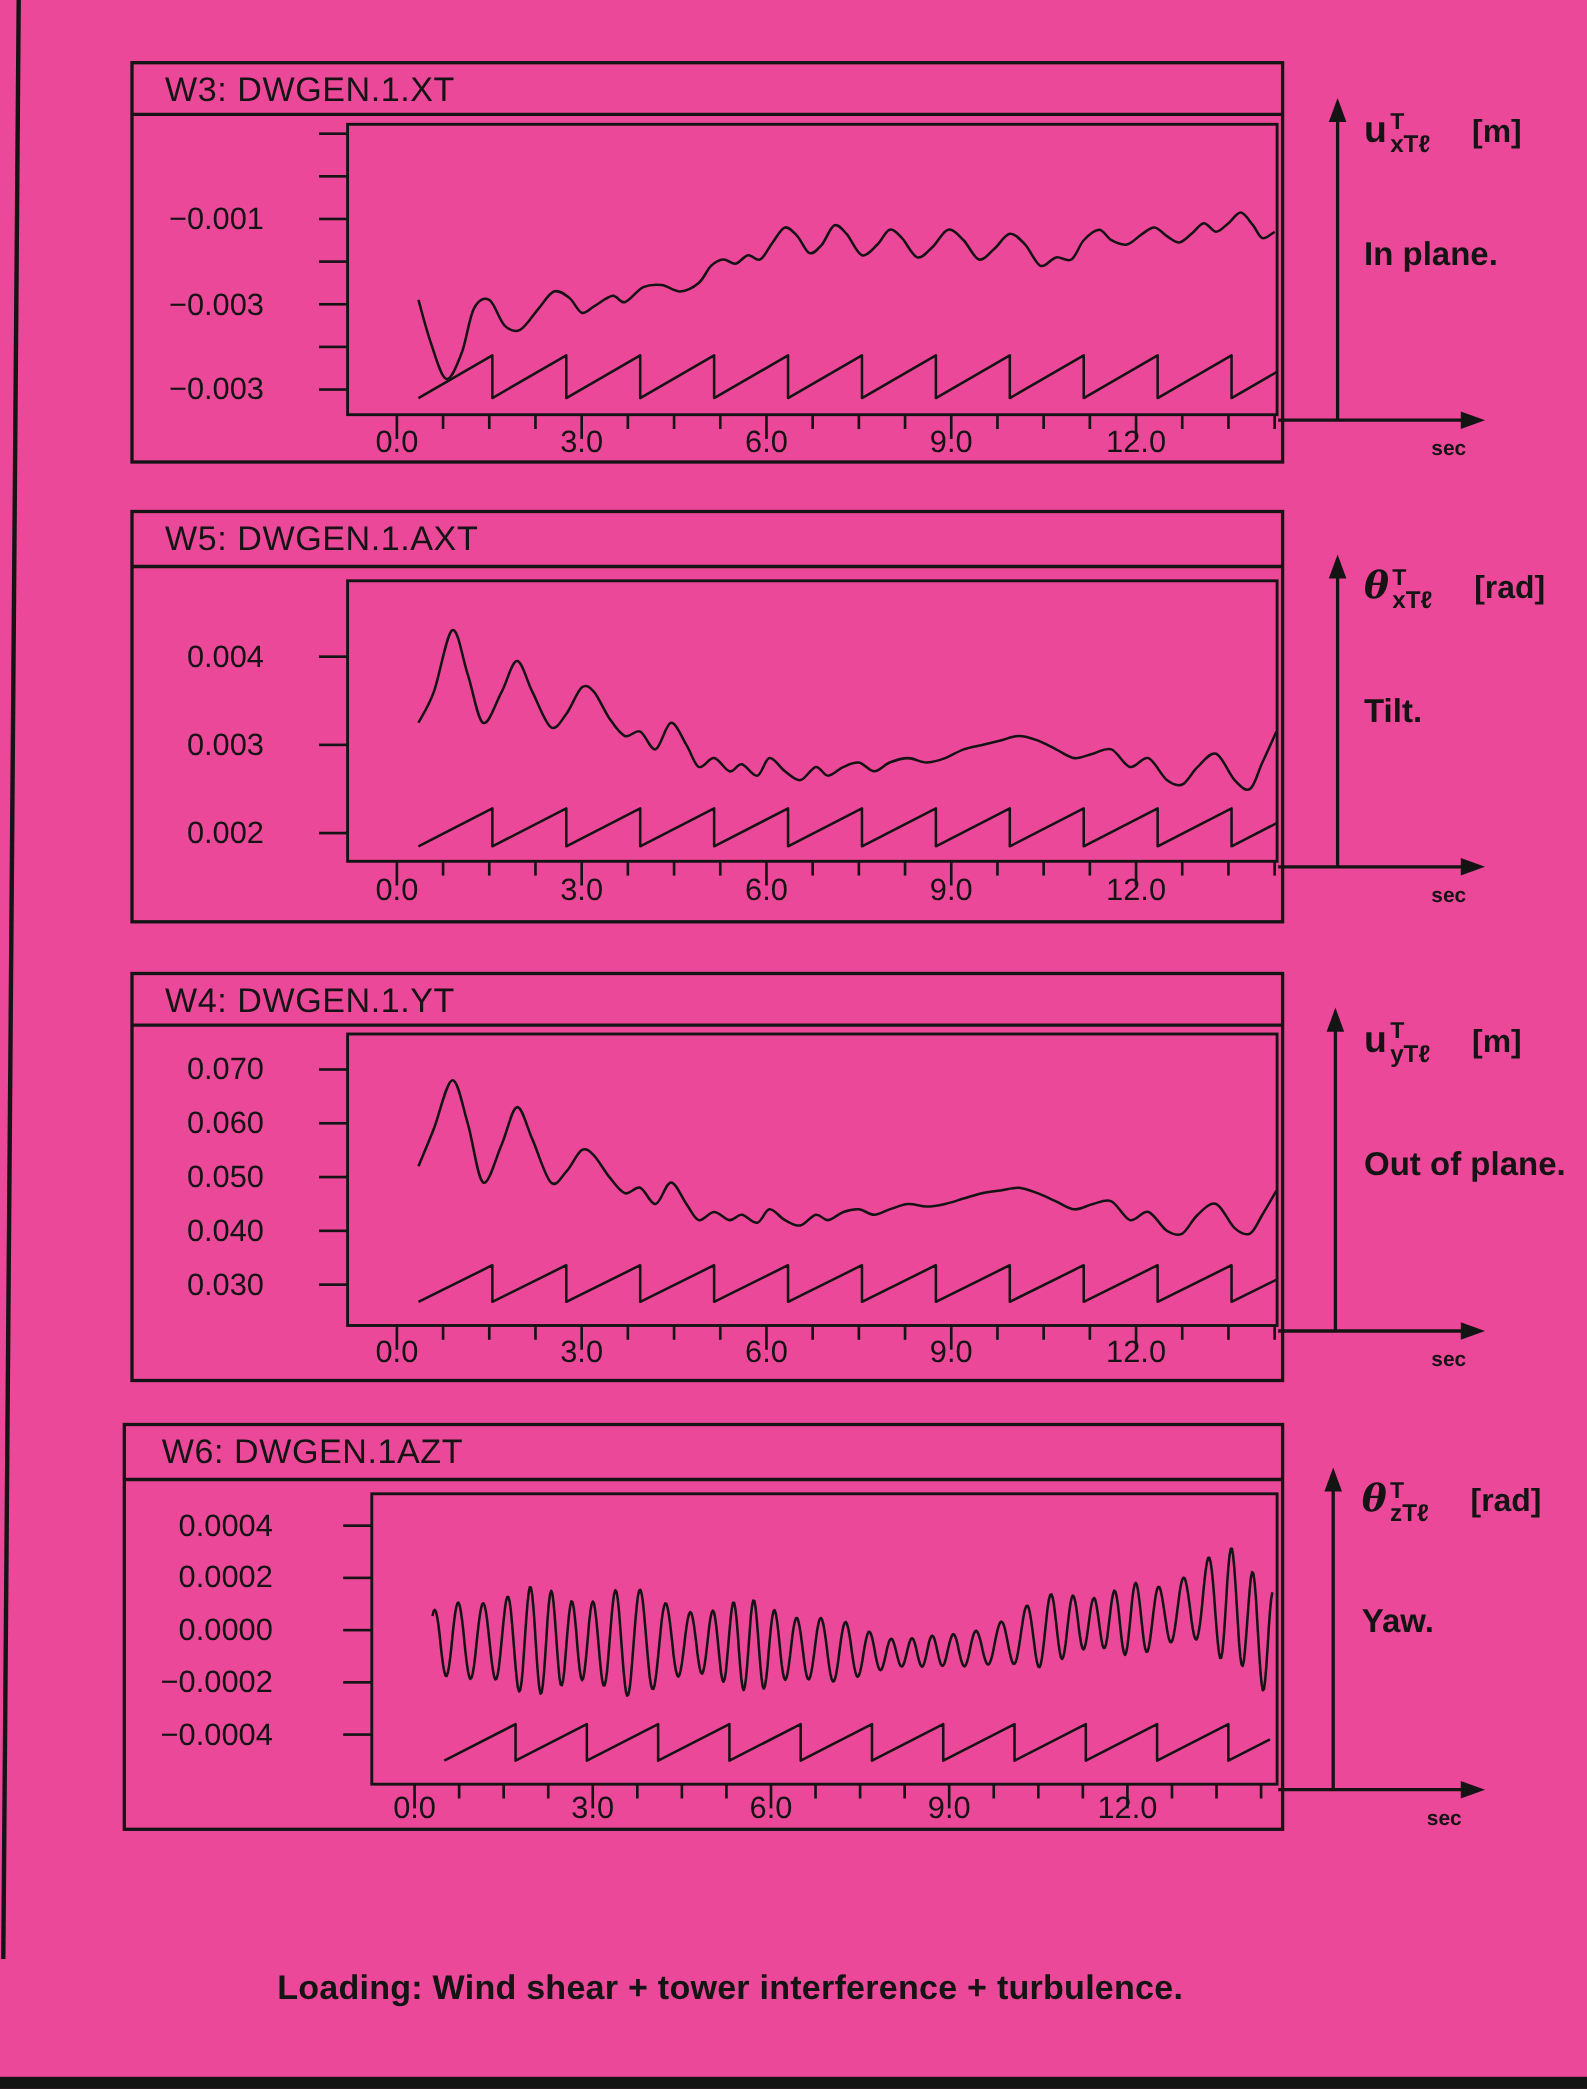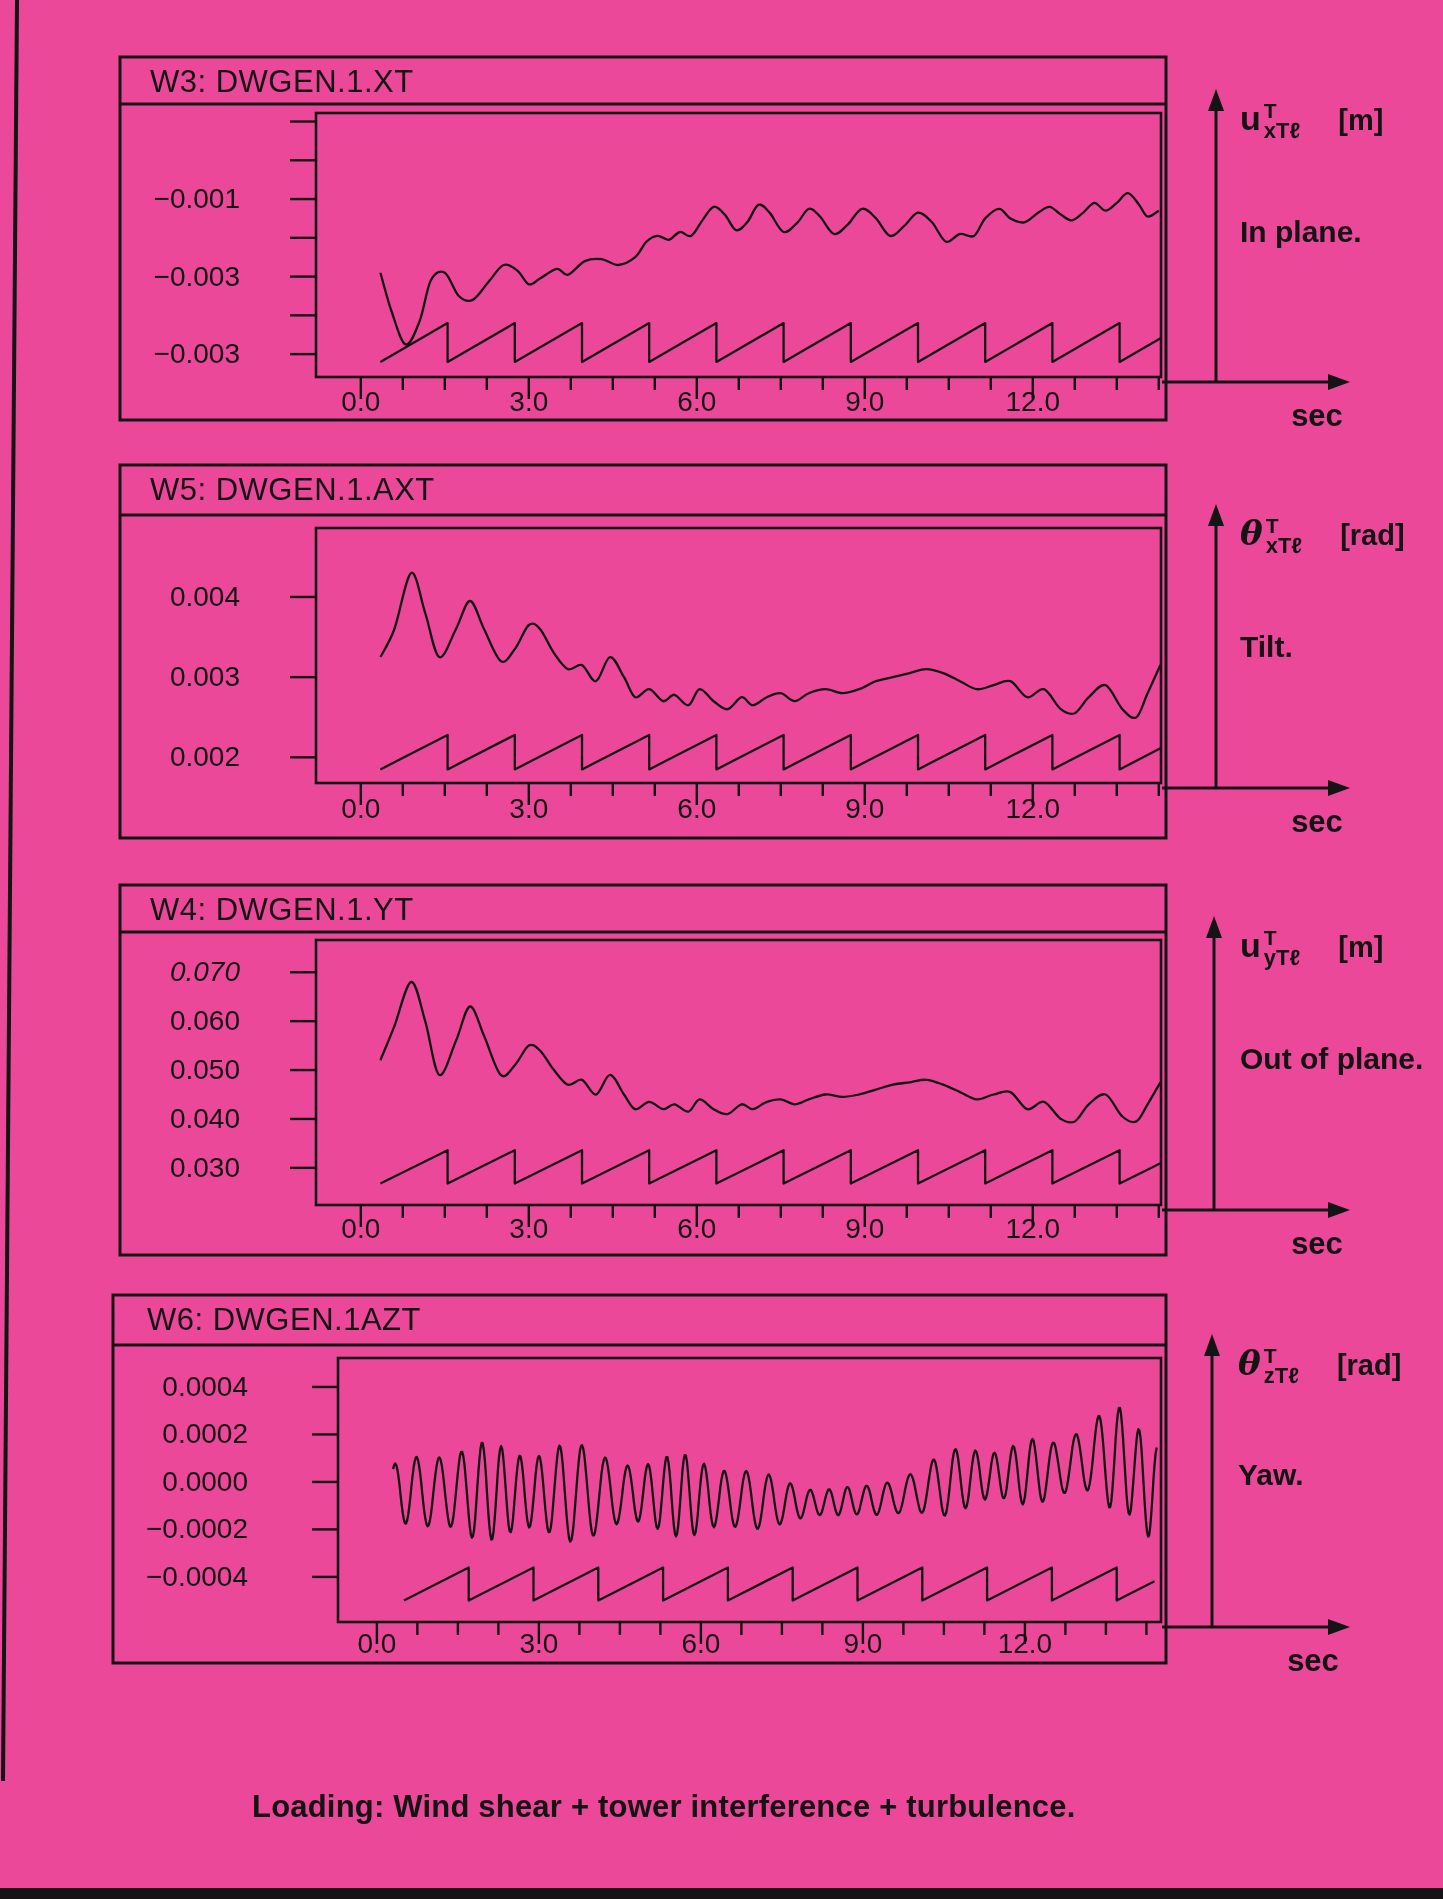--- a/index.html
+++ b/index.html
@@ -9,21 +9,21 @@
   .wtitle{position:absolute;z-index:2;font-size:31px;letter-spacing:0.5px;white-space:pre;}
   .ylab{position:absolute;z-index:2;font-size:28px;text-align:right;width:170px;}
   .xlab{position:absolute;z-index:2;font-size:28px;text-align:center;width:90px;}
   .cluster{position:absolute;z-index:2;display:flex;align-items:flex-start;font-weight:700;}
   .sym{font-size:34px;line-height:1.05;}
   .theta{font-family:"DejaVu Serif",serif;font-style:italic;}
   .stack{display:inline-flex;flex-direction:column;margin-left:3px;line-height:0.95;}
   .ssup{font-size:21px;} .ssub{font-size:22px;}
   .unit{font-size:29px;margin-left:38px;margin-top:3px;}
   .desc{position:absolute;z-index:2;font-size:30px;font-weight:700;white-space:nowrap;}
-  .sec{position:absolute;z-index:2;font-size:31px;font-weight:700;width:90px;text-align:center;}
+  .sec{position:absolute;z-index:2;font-size:19px;font-weight:700;width:90px;text-align:center;}
   .cap{position:absolute;z-index:2;font-size:31px;font-weight:700;letter-spacing:0.2px;white-space:nowrap;}
 </style>
 </head>
 <body>
 
 <div id="page">
   <svg id="gfx" width="1443" height="1899">
       <line x1="17" y1="0" x2="3" y2="1781" stroke="#141414" stroke-width="4"></line>
       <rect x="0" y="1888" width="1443" height="11" fill="#141414"></rect>
       <rect x="120" y="57" width="1046" height="363" fill="none" stroke="#141414" stroke-width="3"></rect>
@@ -212,21 +212,21 @@
       </span>
       <span class="unit">[rad]</span>
     </div>
     <div class="desc" style="left:1240px;top:630px">Tilt.</div>
     <div class="sec" style="left:1272px;top:804px">sec</div>
   </section>
 
   <section>
     <div class="wtitle" style="left:150px;top:892px">W4: DWGEN.1.YT</div>
     <div id="yl2">
-        <div class="ylab" style="left: 70px; top: 956.269px; font-style: italic;">0.070</div>
+        <div class="ylab" style="left: 70px; top: 956.269px;">0.070</div>
         <div class="ylab" style="left: 70px; top: 1005.16px;">0.060</div>
         <div class="ylab" style="left: 70px; top: 1054.06px;">0.050</div>
         <div class="ylab" style="left: 70px; top: 1102.95px;">0.040</div>
         <div class="ylab" style="left: 70px; top: 1151.84px;">0.030</div>
       </div>
     <div id="xl2">
         <div class="xlab" style="left: 315.798px; top: 1213px;">0.0</div>
         <div class="xlab" style="left: 483.79px; top: 1213px;">3.0</div>
         <div class="xlab" style="left: 651.782px; top: 1213px;">6.0</div>
         <div class="xlab" style="left: 819.774px; top: 1213px;">9.0</div>

